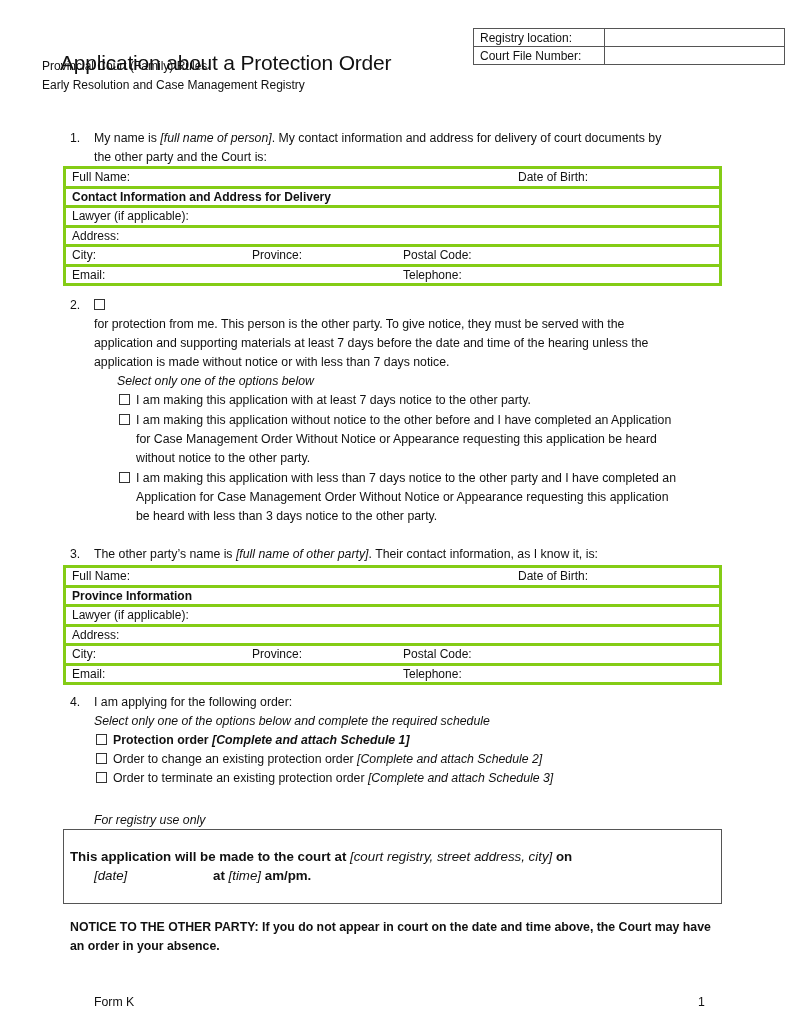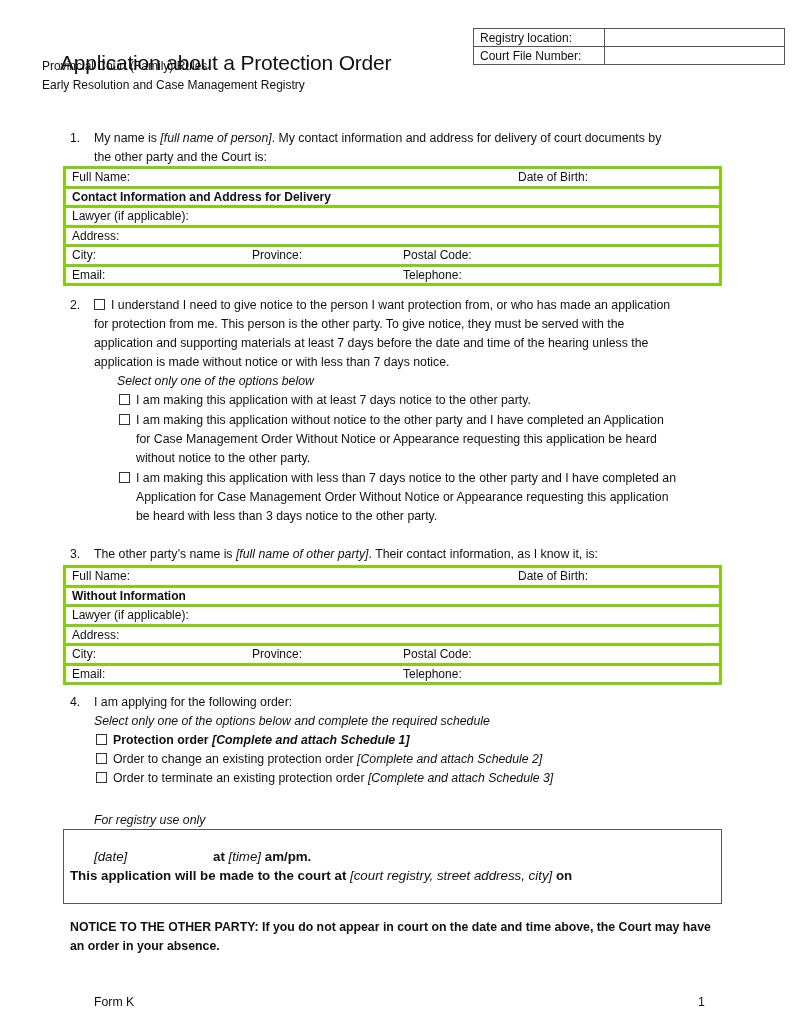--- a/index.html
+++ b/index.html
@@ -85,32 +85,32 @@
     <span style="left:0">Email:</span>
     <span style="left:331px">Telephone:</span>
   </div>
         </td>
       </tr>
 </tbody>
   </table>
 
 <div class="abs para" style="left:70px; top:296px;">2.</div>
 <div class="abs para" style="left:94px; top:296px;">
-  <div><span class="cb"></span><span>I understand I need to give notice to the person I want protection from, or who has made an application</span></div>
+  <div><span class="cb"></span></div>
   <div>for protection from me.  This person is the other party.  To give notice, they must be served with the</div>
   <div>application and supporting materials at least 7 days before the date and time of the hearing unless the</div>
   <div>application is made without notice or with less than 7 days notice.</div>
 </div>
 <div class="abs para it" style="left:117px; top:372px;">Select only one of the options below</div>
 
 <div class="abs para" style="left:119px; top:391px;">
   <div><span class="cb"></span><span>I am making this application with at least 7 days notice to the other party.</span></div>
 </div>
 <div class="abs para" style="left:119px; top:411px;">
-  <div><span class="cb"></span><span>I am making this application without notice to the other party and I have completed an Application</span></div>
+  <div><span class="cb"></span><span>I am making this application without notice to the other before and I have completed an Application</span></div>
   <div style="padding-left:17px">for Case Management Order Without Notice or Appearance requesting this application be heard</div>
   <div style="padding-left:17px">without notice to the other party.</div>
 </div>
 <div class="abs para" style="left:119px; top:469px;">
   <div><span class="cb"></span><span>I am making this application with less than 7 days notice to the other party and I have completed an</span></div>
   <div style="padding-left:17px">Application for Case Management Order Without Notice or Appearance requesting this application</div>
   <div style="padding-left:17px">be heard with less than 3 days notice to the other party.</div>
 </div>
 
 <div class="abs para" style="left:70px; top:545px;">3.</div>
@@ -122,21 +122,21 @@
   <tbody>
       <tr>
         <td>
           <div class="cell">
     <span style="left:0">Full Name:</span>
     <span style="left:446px">Date of Birth:</span>
   </div>
         </td>
       </tr>
   <tr>
-        <td class="b">Without Information</td>
+        <td class="b">Province Information</td>
       </tr>
   <tr>
         <td>Lawyer (if applicable):</td>
       </tr>
   <tr>
         <td>Address:</td>
       </tr>
   <tr>
         <td>
           <div class="cell">
@@ -162,26 +162,26 @@
   <div>I am applying for the following order:</div>
   <div class="it">Select only one of the options below and complete the required schedule</div>
   <div style="padding-left:2px;font-weight:bold;"><span class="cb"></span><span>Protection order </span><span class="it">[Complete and attach Schedule 1]</span></div>
   <div style="padding-left:2px;"><span class="cb"></span><span>Order to change an existing protection order </span><span class="it">[Complete and attach Schedule 2]</span></div>
   <div style="padding-left:2px;"><span class="cb"></span><span>Order to terminate an existing protection order </span><span class="it">[Complete and attach Schedule 3]</span></div>
 </div>
 
 <div class="abs para it" style="left:94px; top:811px;">For registry use only</div>
 <div class="abs regbox2">
   <div class="abs b" style="left:6px; top:17px; font-size:13.3px; line-height:19px; white-space:nowrap;">
+    <div>
+      <span>This application will be made to the court at </span><span class="it" style="font-weight:normal">[court registry, street address, city]</span><span> on</span>
+    </div>
     <div style="position:relative; height:19px;">
       <span class="it" style="position:absolute; left:24px; font-weight:normal">[date]</span>
       <span style="position:absolute; left:143px;"><span>at </span><span class="it" style="font-weight:normal">[time]</span><span> am/pm.</span></span>
-    </div>
-    <div>
-      <span>This application will be made to the court at </span><span class="it" style="font-weight:normal">[court registry, street address, city]</span><span> on</span>
     </div>
   </div>
 </div>
 
 <div class="abs para b" style="left:70px; top:918px; font-size:12.3px;">
   <div><span>NOTICE TO THE OTHER PARTY:</span><span>  If you do not appear in court on the date and time above, the Court may have</span></div>
   <div>an order in your absence.</div>
 </div>
 
 <div class="abs para" style="left:94px; top:993px;">Form K</div>

